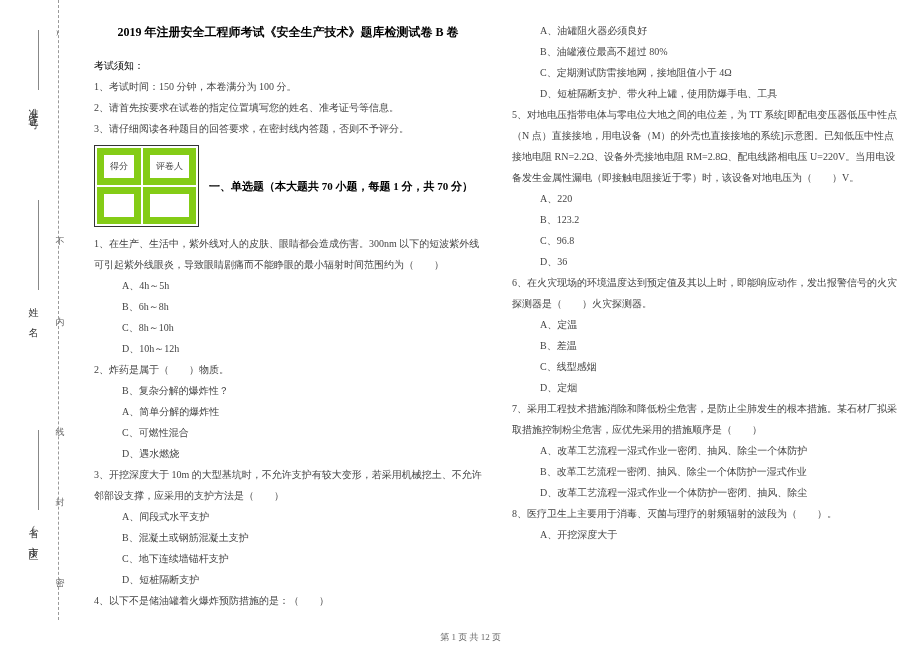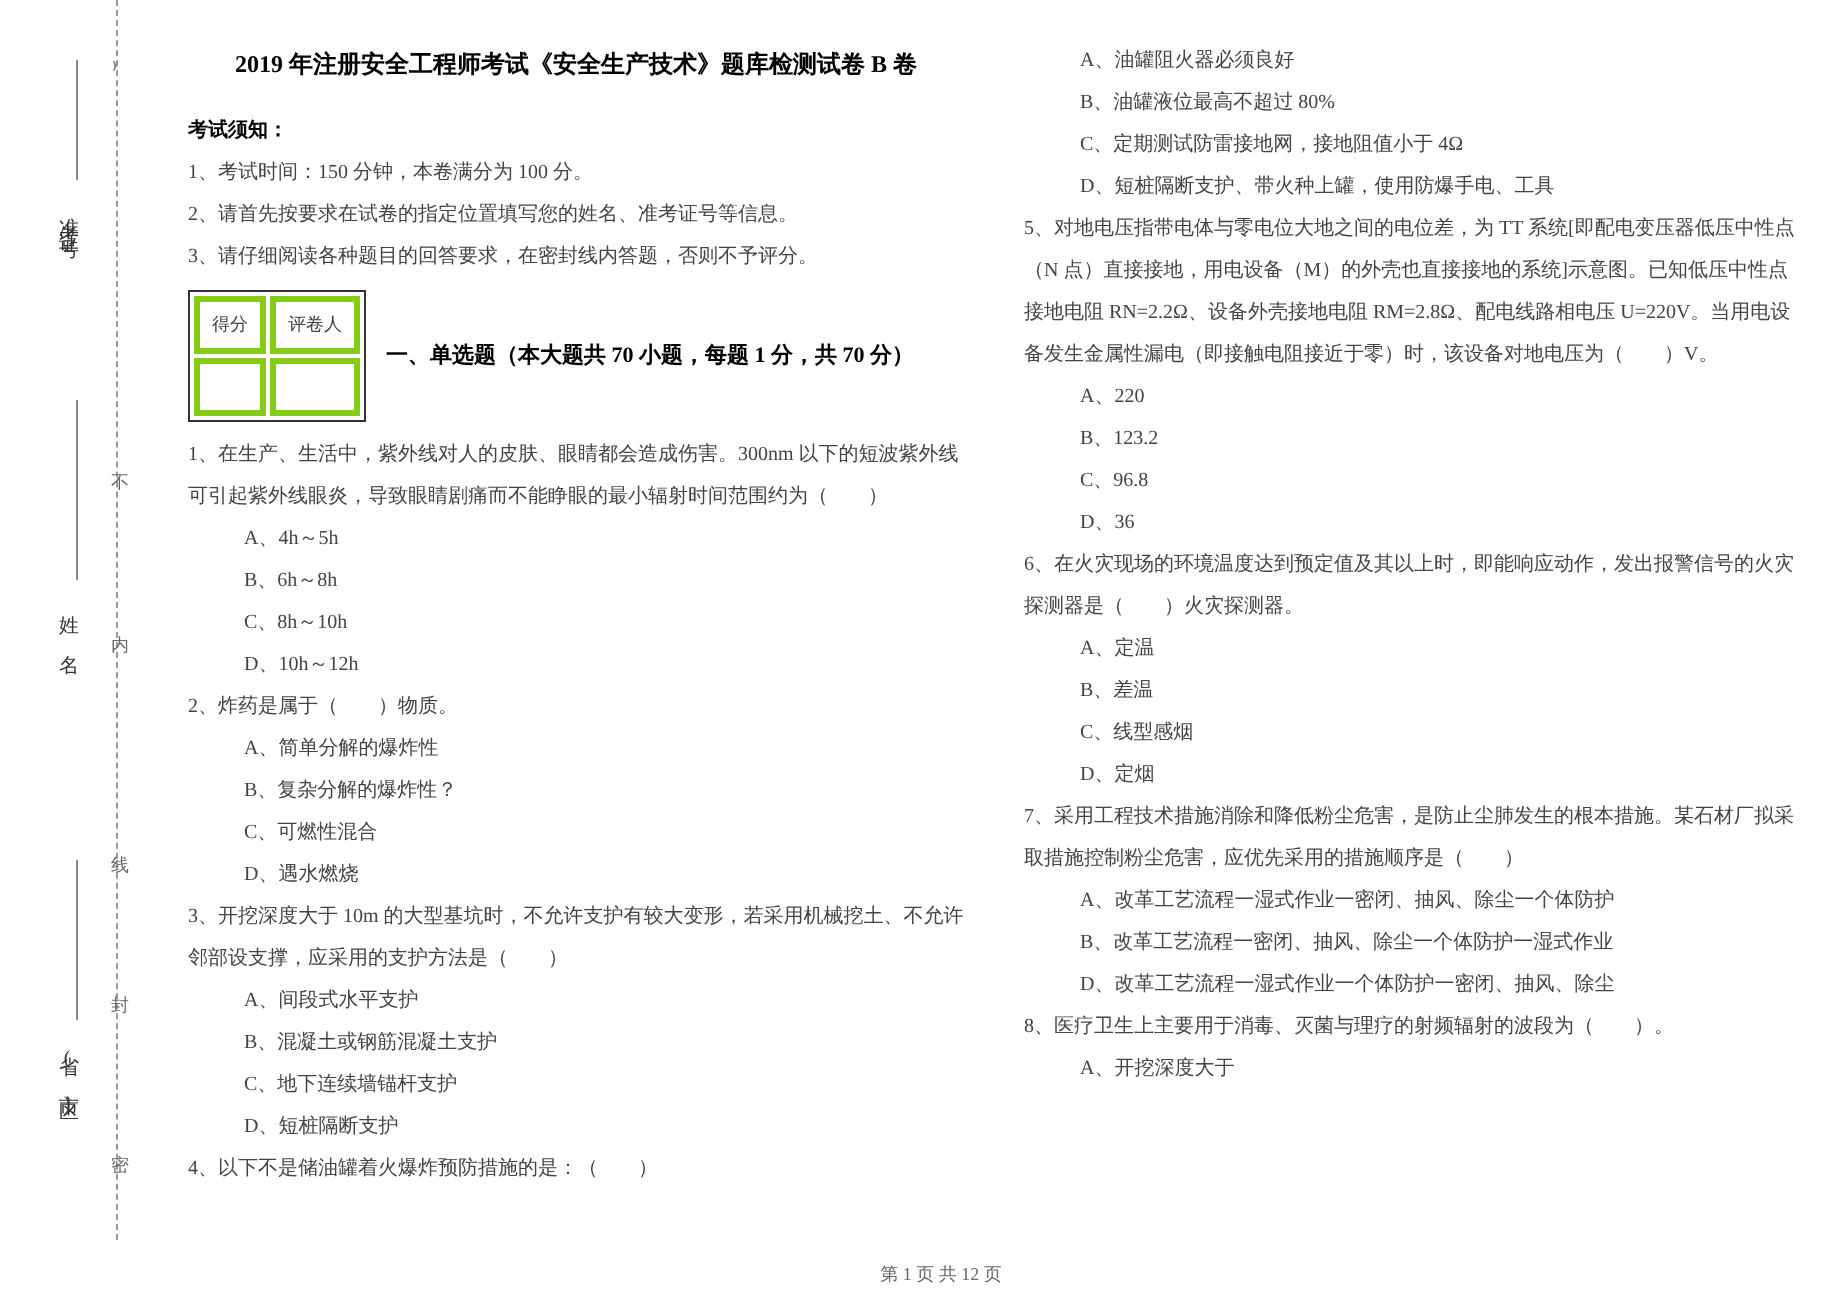--- a/index.html
+++ b/index.html
@@ -66,31 +66,31 @@
       color: #444;
     }
     .title {
       text-align: center;
       font-weight: bold;
       font-size: 12px;
       margin-bottom: 10px;
       color: #000;
     }
     .section-head {
-      font-weight: bold;
+      font-weight: normal;
       color: #000;
       margin: 0 0;
     }
     .scorebox {
       display: inline-block;
       border: 1px solid #333;
       vertical-align: middle;
     }
     .scorebox td {
-      border: 3px solid #84cc16;
+      border: 7px solid #84cc16;
       padding: 2px 6px;
       font-size: 9px;
       text-align: center;
     }
     .section-title {
       font-weight: bold;
       color: #000;
       font-size: 11px;
     }
     .opt {
@@ -154,22 +154,22 @@
         <span class="section-title">一、单选题（本大题共 70 小题，每题 1 分，共 70 分）</span>
       </div>
 
       <div class="q">1、在生产、生活中，紫外线对人的皮肤、眼睛都会造成伤害。300nm 以下的短波紫外线可引起紫外线眼炎，导致眼睛剧痛而不能睁眼的最小辐射时间范围约为（　　）</div>
       <div class="opt">A、4h～5h</div>
       <div class="opt">B、6h～8h</div>
       <div class="opt">C、8h～10h</div>
       <div class="opt">D、10h～12h</div>
 
       <div class="q">2、炸药是属于（　　）物质。</div>
+      <div class="opt">B、复杂分解的爆炸性？</div>
       <div class="opt">A、简单分解的爆炸性</div>
-      <div class="opt">B、复杂分解的爆炸性？</div>
       <div class="opt">C、可燃性混合</div>
       <div class="opt">D、遇水燃烧</div>
 
       <div class="q">3、开挖深度大于 10m 的大型基坑时，不允许支护有较大变形，若采用机械挖土、不允许邻部设支撑，应采用的支护方法是（　　）</div>
       <div class="opt">A、间段式水平支护</div>
       <div class="opt">B、混凝土或钢筋混凝土支护</div>
       <div class="opt">C、地下连续墙锚杆支护</div>
       <div class="opt">D、短桩隔断支护</div>
 
       <div class="q">4、以下不是储油罐着火爆炸预防措施的是：（　　）</div>

